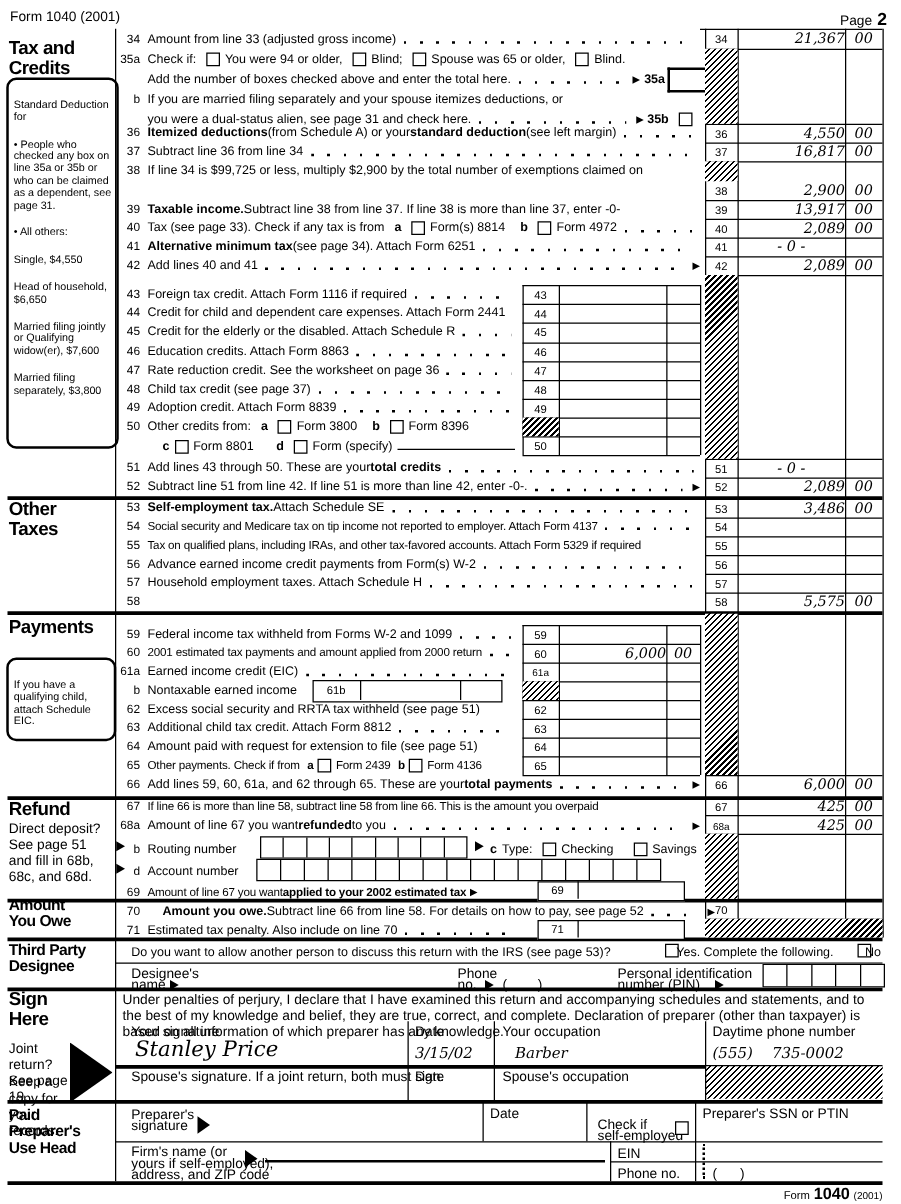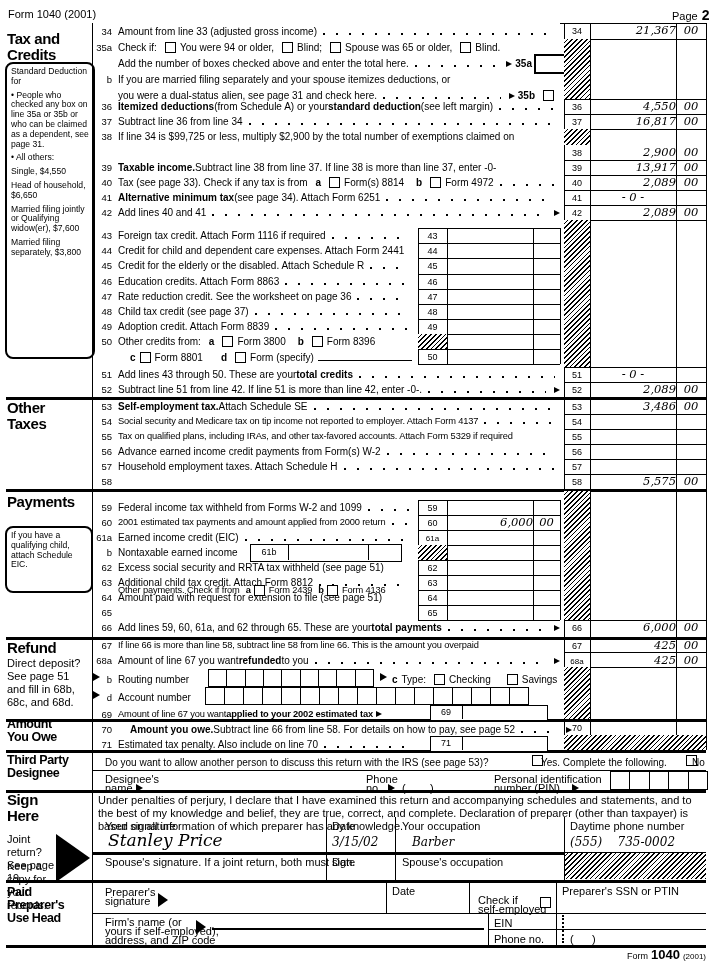--- a/index.html
+++ b/index.html
@@ -23,21 +23,21 @@
   .small{font-size:11px;line-height:1.18}
   .hand{font-family:"DejaVu Serif",serif;font-style:italic;font-size:11.5px}
   .script{font-family:"DejaVu Serif",serif;font-style:italic;font-size:17px}
   .cell{position:absolute;height:13px;line-height:13px}
   .rn{font-size:9px;text-align:center}
   .amt{text-align:right;padding-right:6px}
   .ctr{text-align:center;padding-right:0}
   .sect{position:absolute;font-weight:bold;font-size:15px;line-height:1.05;letter-spacing:-0.4px}
   .sect2{font-size:12.5px}
   .mbox{position:absolute;border:2px solid #000;border-radius:8px;padding:3px 2px 2px 4px;font-size:8.6px;line-height:1.14}
-  .mbox p{margin:0 0 4px}
+  .mbox p{margin:12px 0 4px}
   .boxes{position:absolute;display:flex;border:1.5px solid #000;background:#fff}
   .boxes span{flex:1;border-left:1.5px solid #000}
   .boxes span:first-child{border-left:none}
   .pre{white-space:pre}
   .dotv{position:absolute;width:0;border-left:2px dotted #000}
   .brk{position:absolute;border:2px solid #000;border-right:none;background:#fff}
   .arrbig{position:absolute;background:#000;clip-path:polygon(0 0,100% 50%,0 100%)}
 </style>
 </head>
 <body>
@@ -377,21 +377,21 @@
   <div class="n" style="left:94px;top:577px">63</div>
   <div class="t" style="left:118px;top:577px;width:296px">
       <span>Additional child tax credit. Attach Form 8812</span>
       <span class="dots"></span>
     </div>
   <div class="n" style="left:94px;top:592px">64</div>
   <div class="t" style="left:118px;top:592px;width:296px">
       <span>Amount paid with request for extension to file (see page 51)</span>
     </div>
   <div class="n" style="left:94px;top:607px">65</div>
-  <div class="t cond" style="left:118px;top:585px;width:296px">
+  <div class="t cond" style="left:118px;top:607px;width:296px">
     <span>Other payments. Check if from</span>
     <span class="b" style="margin-left:6px">a</span>
       <span class="cb" style="margin-left:3px"></span>
       <span>Form 2439</span>
     <span class="b" style="margin-left:6px">b</span>
       <span class="cb" style="margin-left:3px"></span>
       <span>Form 4136</span>
   </div>
   <div class="n" style="left:94px;top:622px">66</div>
   <div class="t" style="left:118px;top:622px;width:442px">

